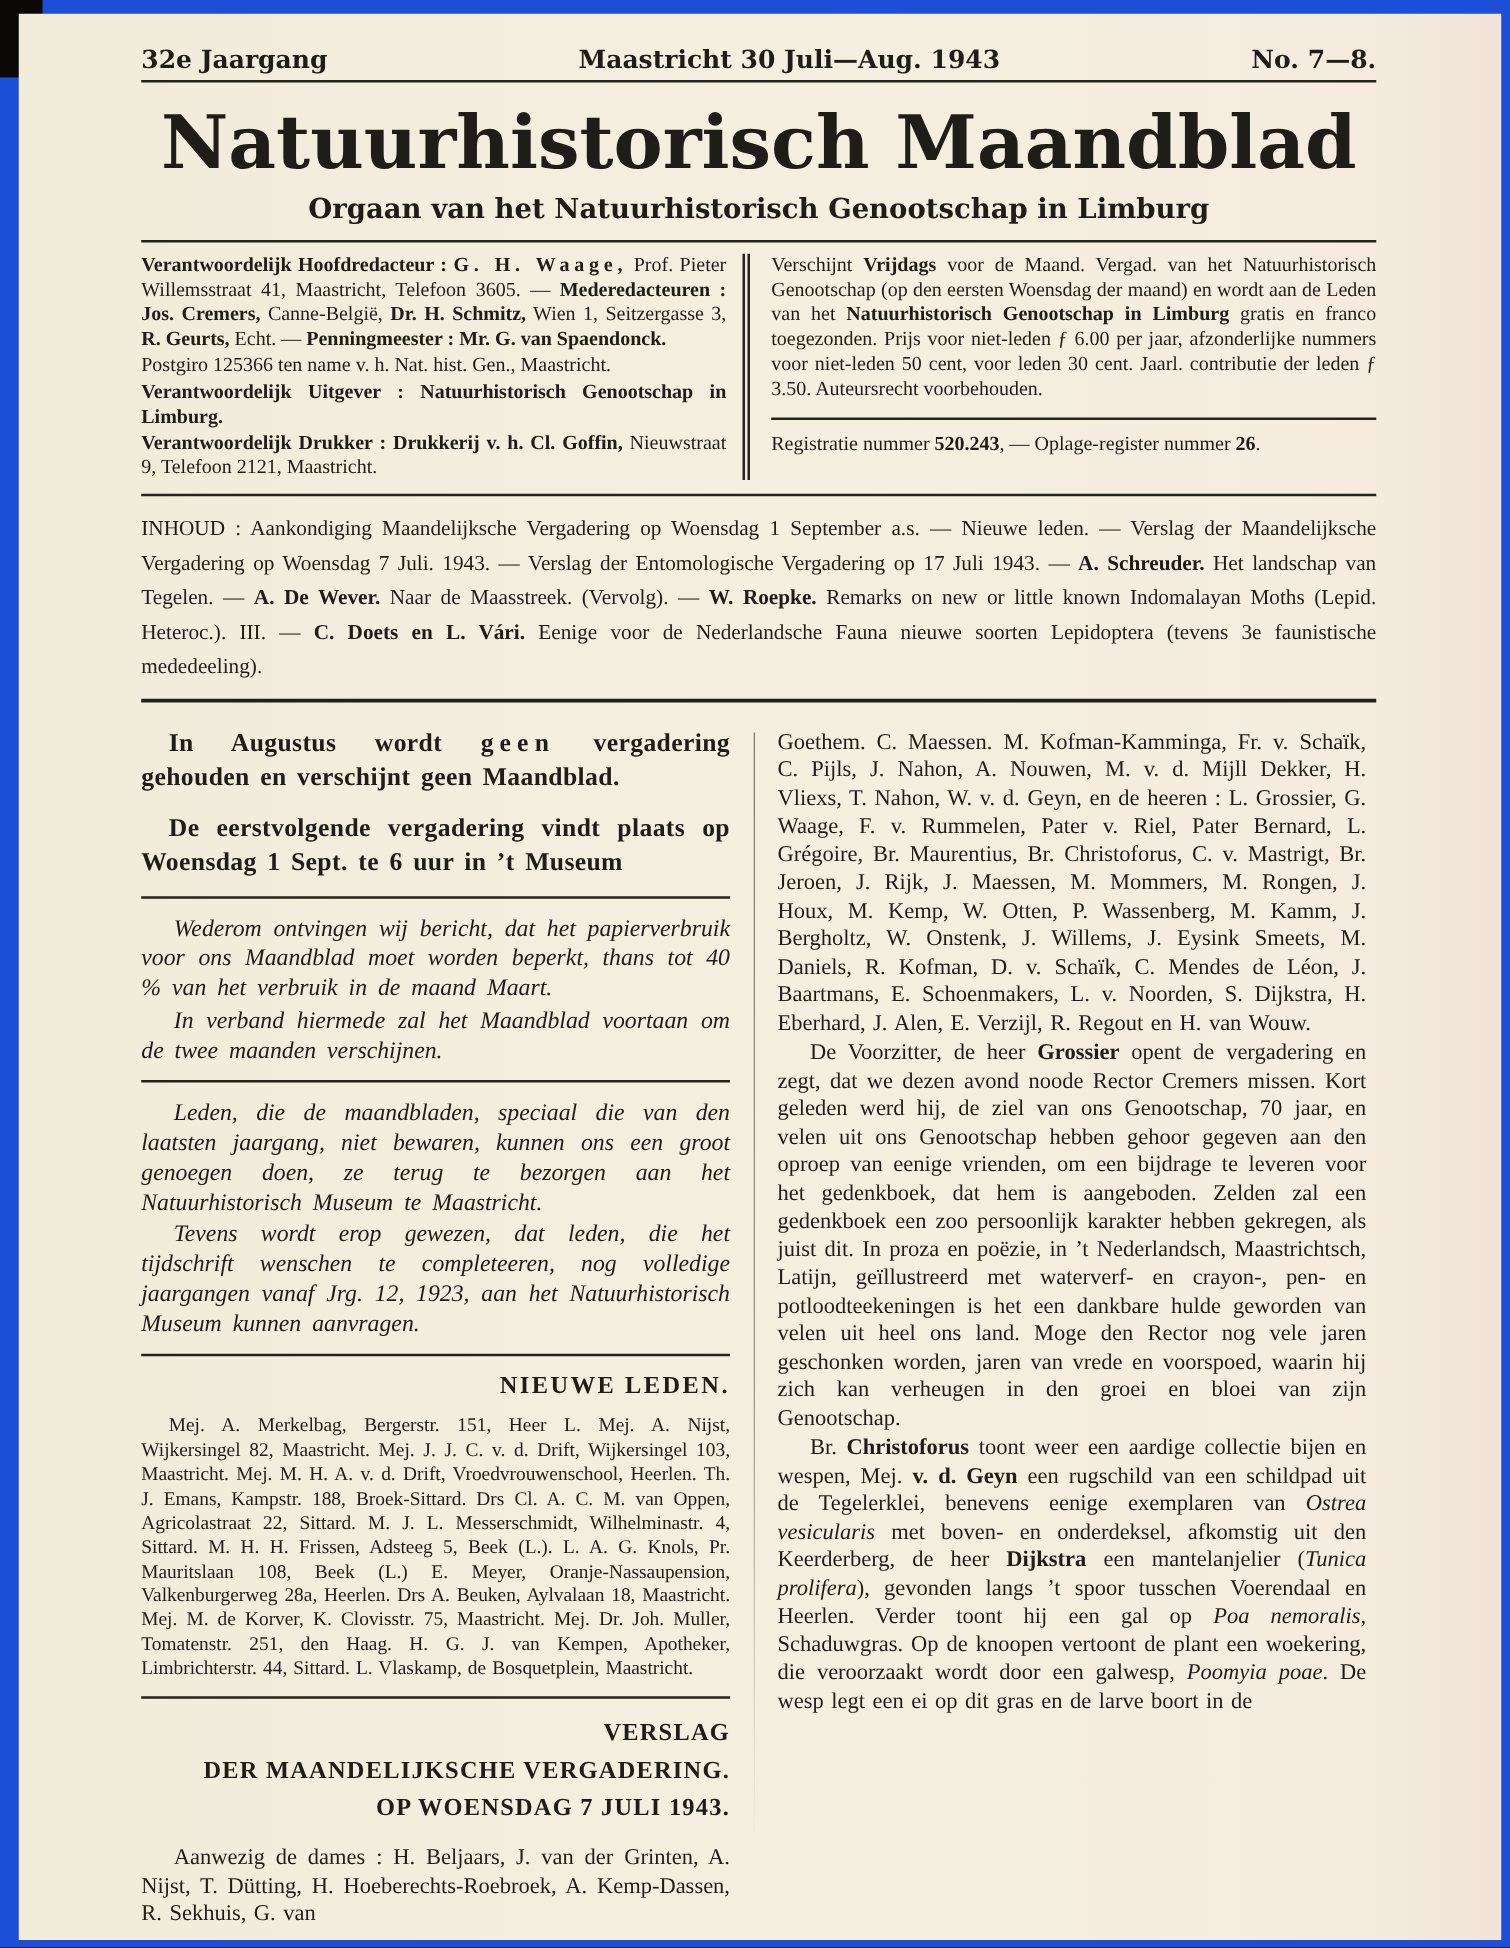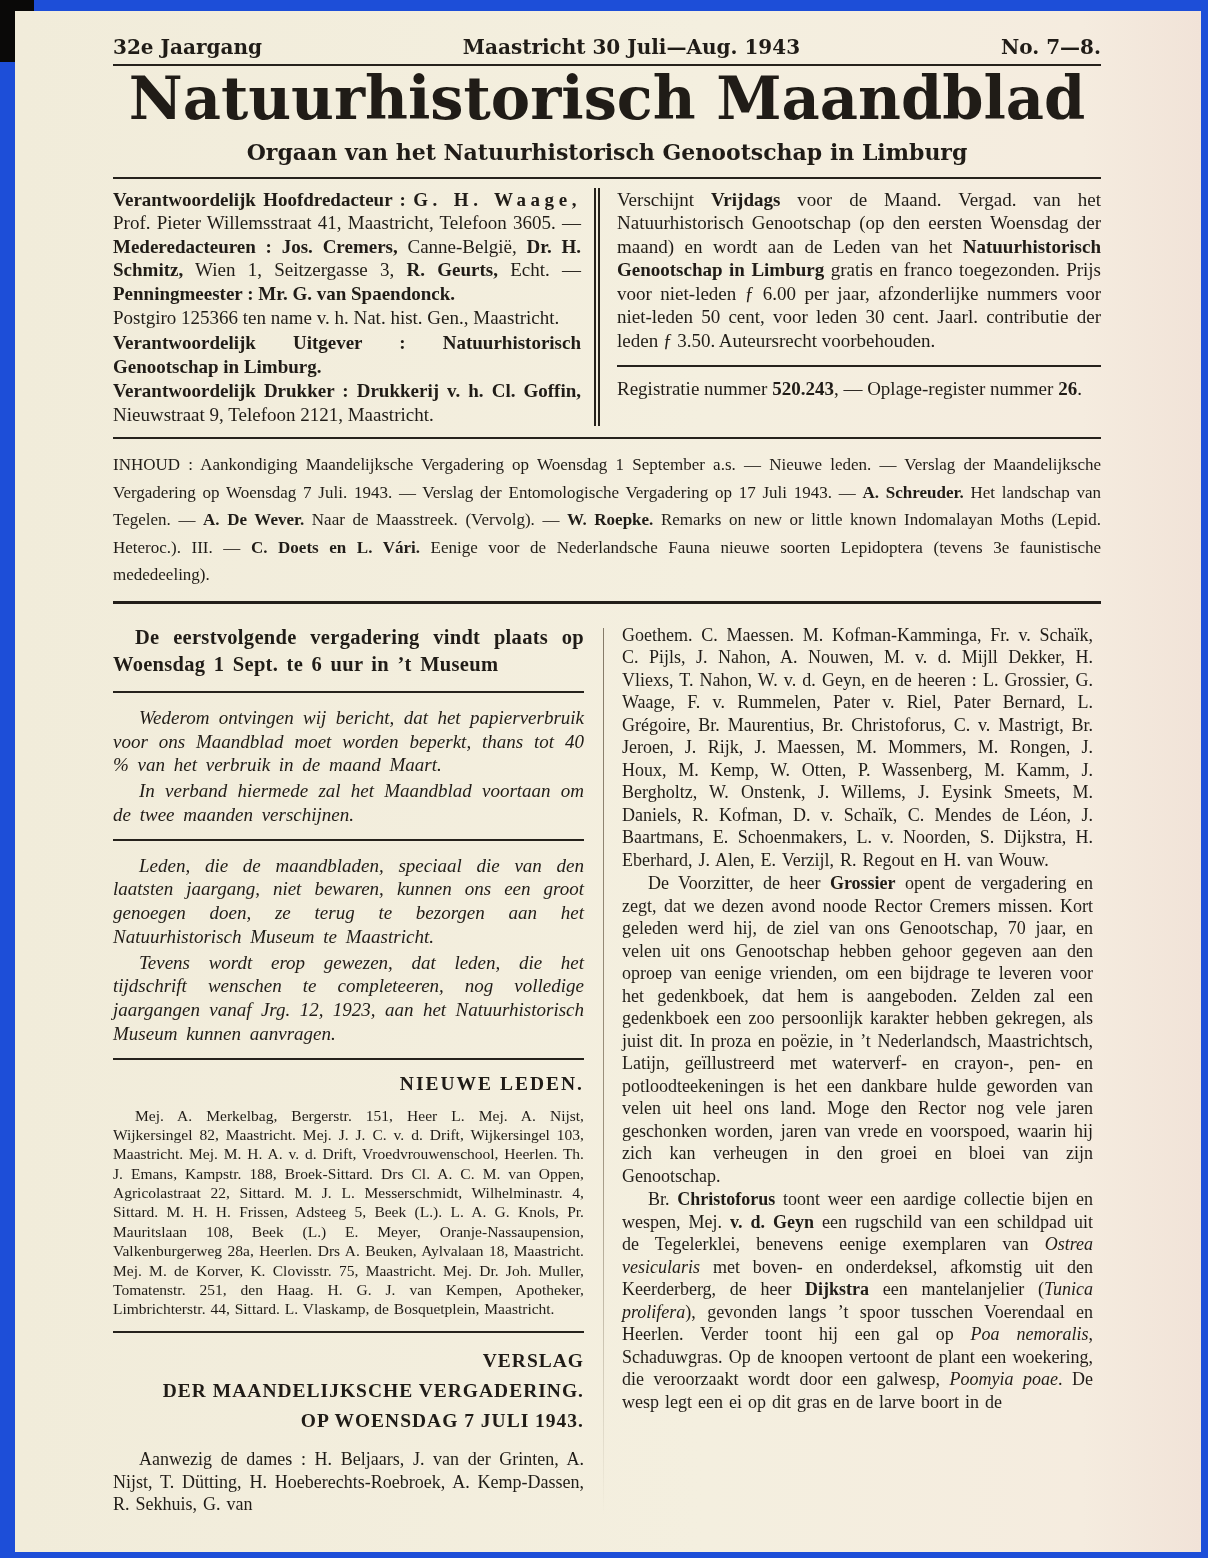--- a/index.html
+++ b/index.html
@@ -13,26 +13,26 @@
   h1,h2,p{margin:0;padding:0;}
   .b{font-weight:bold;}
   .i{font-style:italic;}
   .ls{letter-spacing:.24em;}
 
   .issue-line{display:flex;justify-content:space-between;align-items:baseline;
               font-family:"DejaVu Serif",serif;font-weight:bold;font-size:20px;}
   .top-rule{border-top:2px solid #26221c;margin-top:5px;}
 
   .main-title{font-family:"DejaVu Serif",serif;font-weight:bold;font-size:59px;line-height:1.08;
-              text-align:center;margin-top:1px;white-space:nowrap;letter-spacing:0px;}
+              text-align:center;margin-top:16px;white-space:nowrap;letter-spacing:0px;}
   .subtitle{font-family:"DejaVu Serif",serif;font-weight:bold;font-size:22px;text-align:center;
             margin:8px 0 12px;}
 
   .masthead{display:flex;border-top:2px solid #26221c;border-bottom:2px solid #26221c;
-            padding:9px 0 11px;font-size:19px;line-height:1.24;}
+            padding:9px 0 11px;font-size:16px;line-height:1.24;}
   .mast-left{width:468px;text-align:justify;}
   .mast-left p+p{margin-top:1px;}
   .mast-divider{border-left:6px double #26221c;margin-left:13px;margin-right:17px;}
   .mast-right{flex:1;text-align:justify;}
   .inner-rule{border-top:2px solid #26221c;margin:12px 0 10px;}
 
   .inhoud{font-size:17px;line-height:1.62;text-align:justify;margin-top:12px;word-spacing:2px;}
   .heavy-rule{border-top:3px solid #221e19;margin-top:12px;}
 
   .body-cols{display:flex;margin-top:20px;}
@@ -91,20 +91,21 @@
           <p><span>Registratie nummer </span><span class="b">520.243</span><span>, — Oplage-register nummer </span><span class="b">26</span><span>.</span></p>
         </div>
       </div>
 
       <p class="inhoud"><span>INHOUD : Aankondiging Maandelijksche Vergadering op Woensdag 1 September a.s. — Nieuwe leden. — Verslag der Maandelijksche Vergadering op Woensdag 7 Juli. 1943. — Verslag der Entomologische Vergadering op 17 Juli 1943. — </span><span class="b">A. Schreuder.</span><span> Het landschap van Tegelen. — </span><span class="b">A. De Wever.</span><span> Naar de Maasstreek. (Vervolg). — </span><span class="b">W. Roepke.</span><span> Remarks on new or little known Indomalayan Moths (Lepid. Heteroc.). III. — </span><span class="b">C. Doets en L. Vári.</span><span> Eenige voor de Nederlandsche Fauna nieuwe soorten Lepidoptera (tevens 3e faunistische mededeeling).</span></p>
       <div class="heavy-rule"></div>
 
       <div class="body-cols">
 
         <div class="col">
+          <p class="announce"><span class="b">In Augustus wordt </span><span class="b ls">geen</span><span class="b"> vergadering gehouden en verschijnt geen Maandblad.</span></p>
           <p class="announce"><span class="b">De eerstvolgende vergadering vindt plaats op Woensdag 1 Sept. te 6 uur in ’t Museum</span></p>
           <div class="rule-col"></div>
 
           <p class="notice"><span>Wederom ontvingen wij bericht, dat het papierverbruik voor ons Maandblad moet worden beperkt, thans tot 40 % van het verbruik in de maand Maart.</span></p>
           <p class="notice"><span>In verband hiermede zal het Maandblad voortaan om de twee maanden verschijnen.</span></p>
           <div class="rule-col"></div>
 
           <p class="notice"><span>Leden, die de maandbladen, speciaal die van den laatsten jaargang, niet bewaren, kunnen ons een groot genoegen doen, ze terug te bezorgen aan het Natuurhistorisch Museum te Maastricht.</span></p>
           <p class="notice"><span>Tevens wordt erop gewezen, dat leden, die het tijdschrift wenschen te completeeren, nog volledige jaargangen vanaf Jrg. 12, 1923, aan het Natuurhistorisch Museum kunnen aanvragen.</span></p>
           <div class="rule-col"></div>

